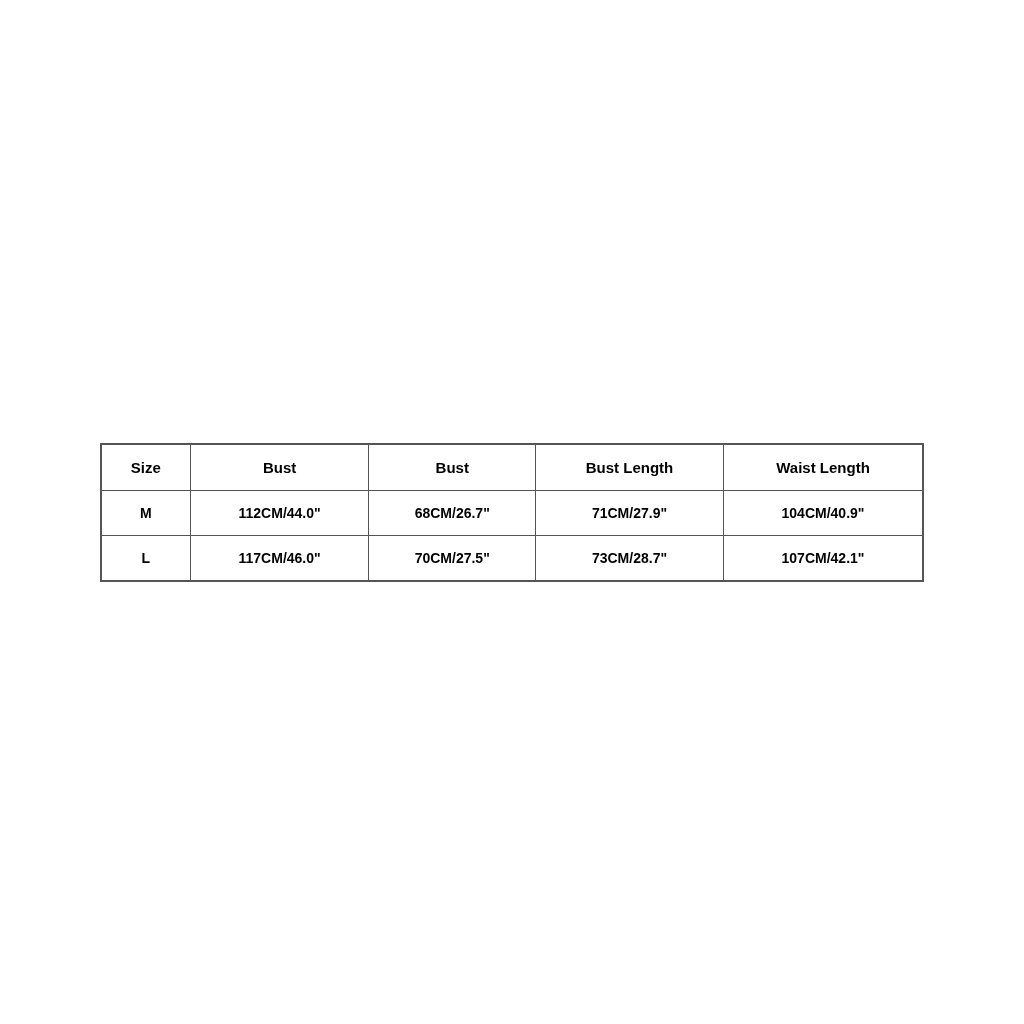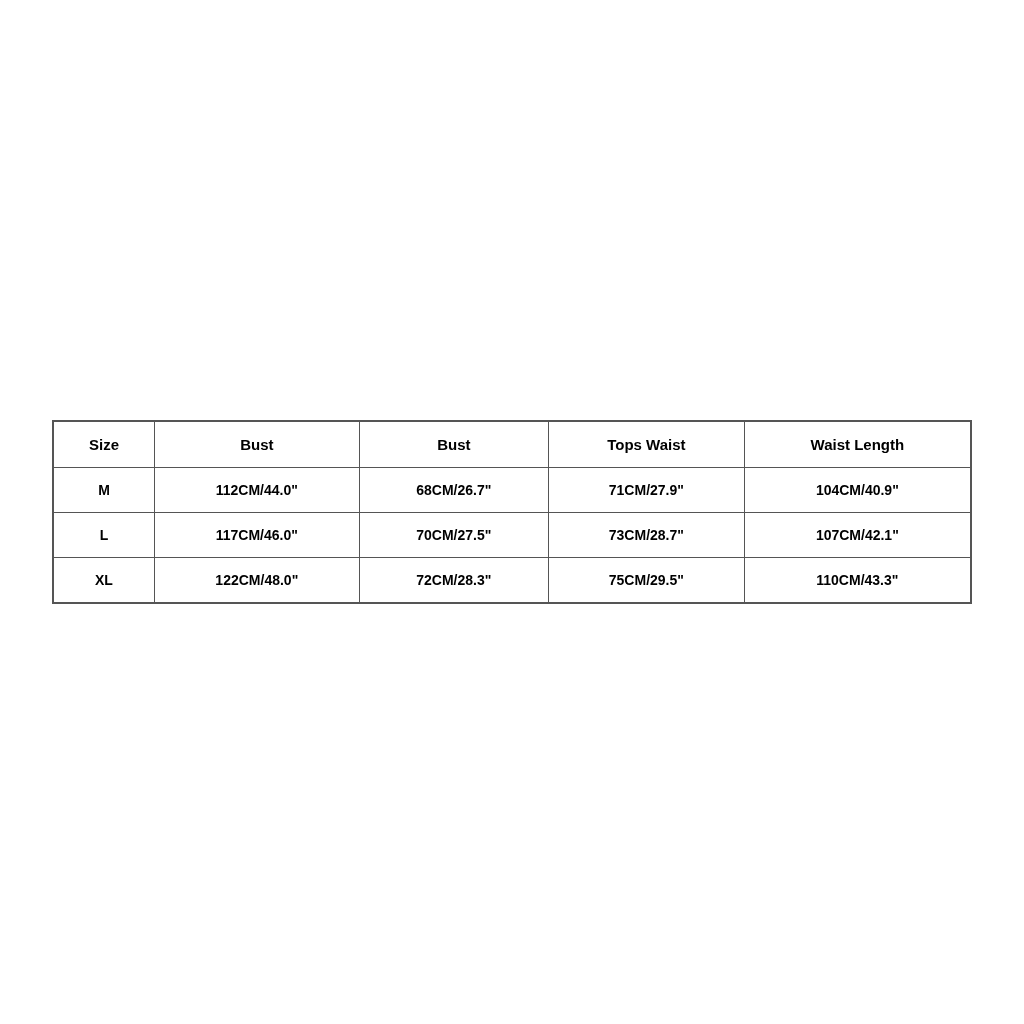--- a/index.html
+++ b/index.html
@@ -12,21 +12,21 @@
       width: 1024px;
       height: 1024px;
       background-color: #ffffff;
       display: flex;
       align-items: center;
       justify-content: center;
       font-family: Arial, sans-serif;
     }
 
     .table-container {
-      width: 920px;
+      width: 824px;
     }
 
     table {
       width: 100%;
       border-collapse: collapse;
       border: 2px solid #555;
     }
 
     th, td {
       border: 1.5px solid #555;
@@ -48,41 +48,34 @@
 </head>
 <body>
 
 <div class="table-container">
   <table>
     <thead>
       <tr>
         <th>Size</th>
         <th>Bust</th>
         <th>Bust</th>
-        <th>Tops Waist</th>
+        <th>Bust Length</th>
         <th>Waist Length</th>
       </tr>
     </thead>
     <tbody id="table-body">
     <tr>
           <td>M</td>
           <td>112CM/44.0"</td>
           <td>68CM/26.7"</td>
           <td>71CM/27.9"</td>
           <td>104CM/40.9"</td>
         </tr>
         <tr>
           <td>L</td>
           <td>117CM/46.0"</td>
           <td>70CM/27.5"</td>
           <td>73CM/28.7"</td>
           <td>107CM/42.1"</td>
         </tr>
-        <tr>
-          <td>XL</td>
-          <td>122CM/48.0"</td>
-          <td>72CM/28.3"</td>
-          <td>75CM/29.5"</td>
-          <td>110CM/43.3"</td>
-        </tr>
       </tbody>
   </table>
 </div>
 
 </body></html>

